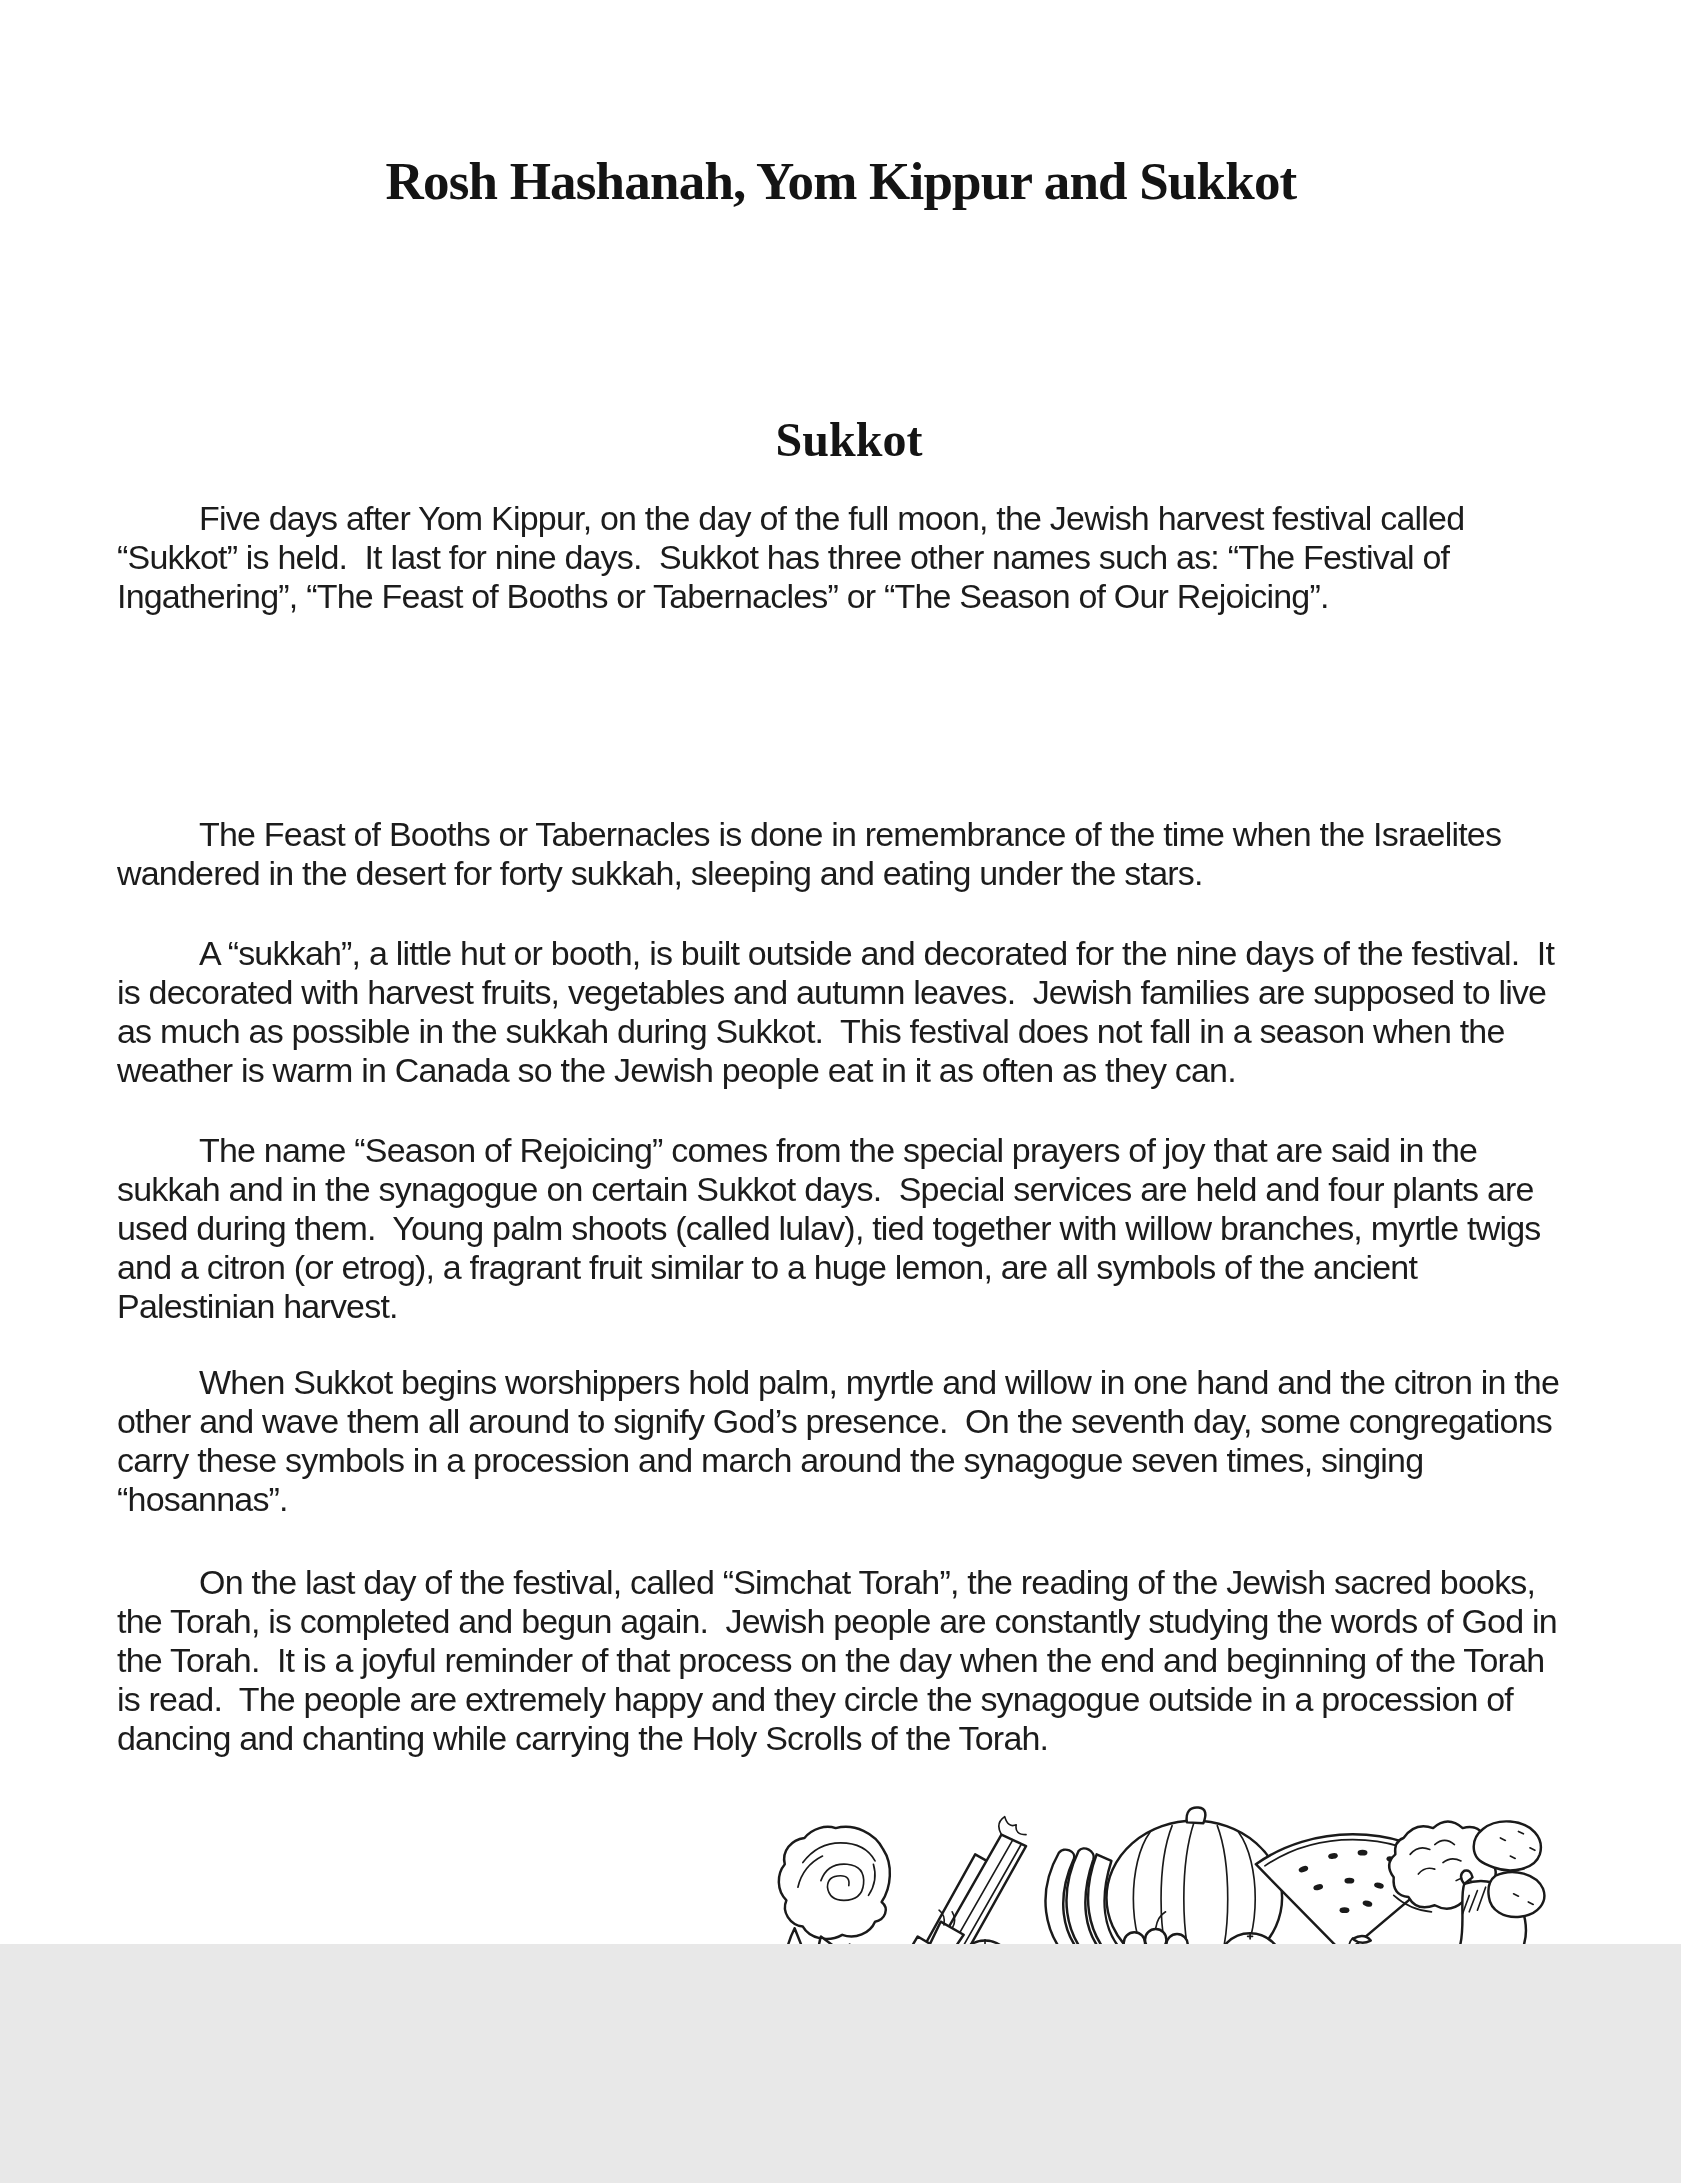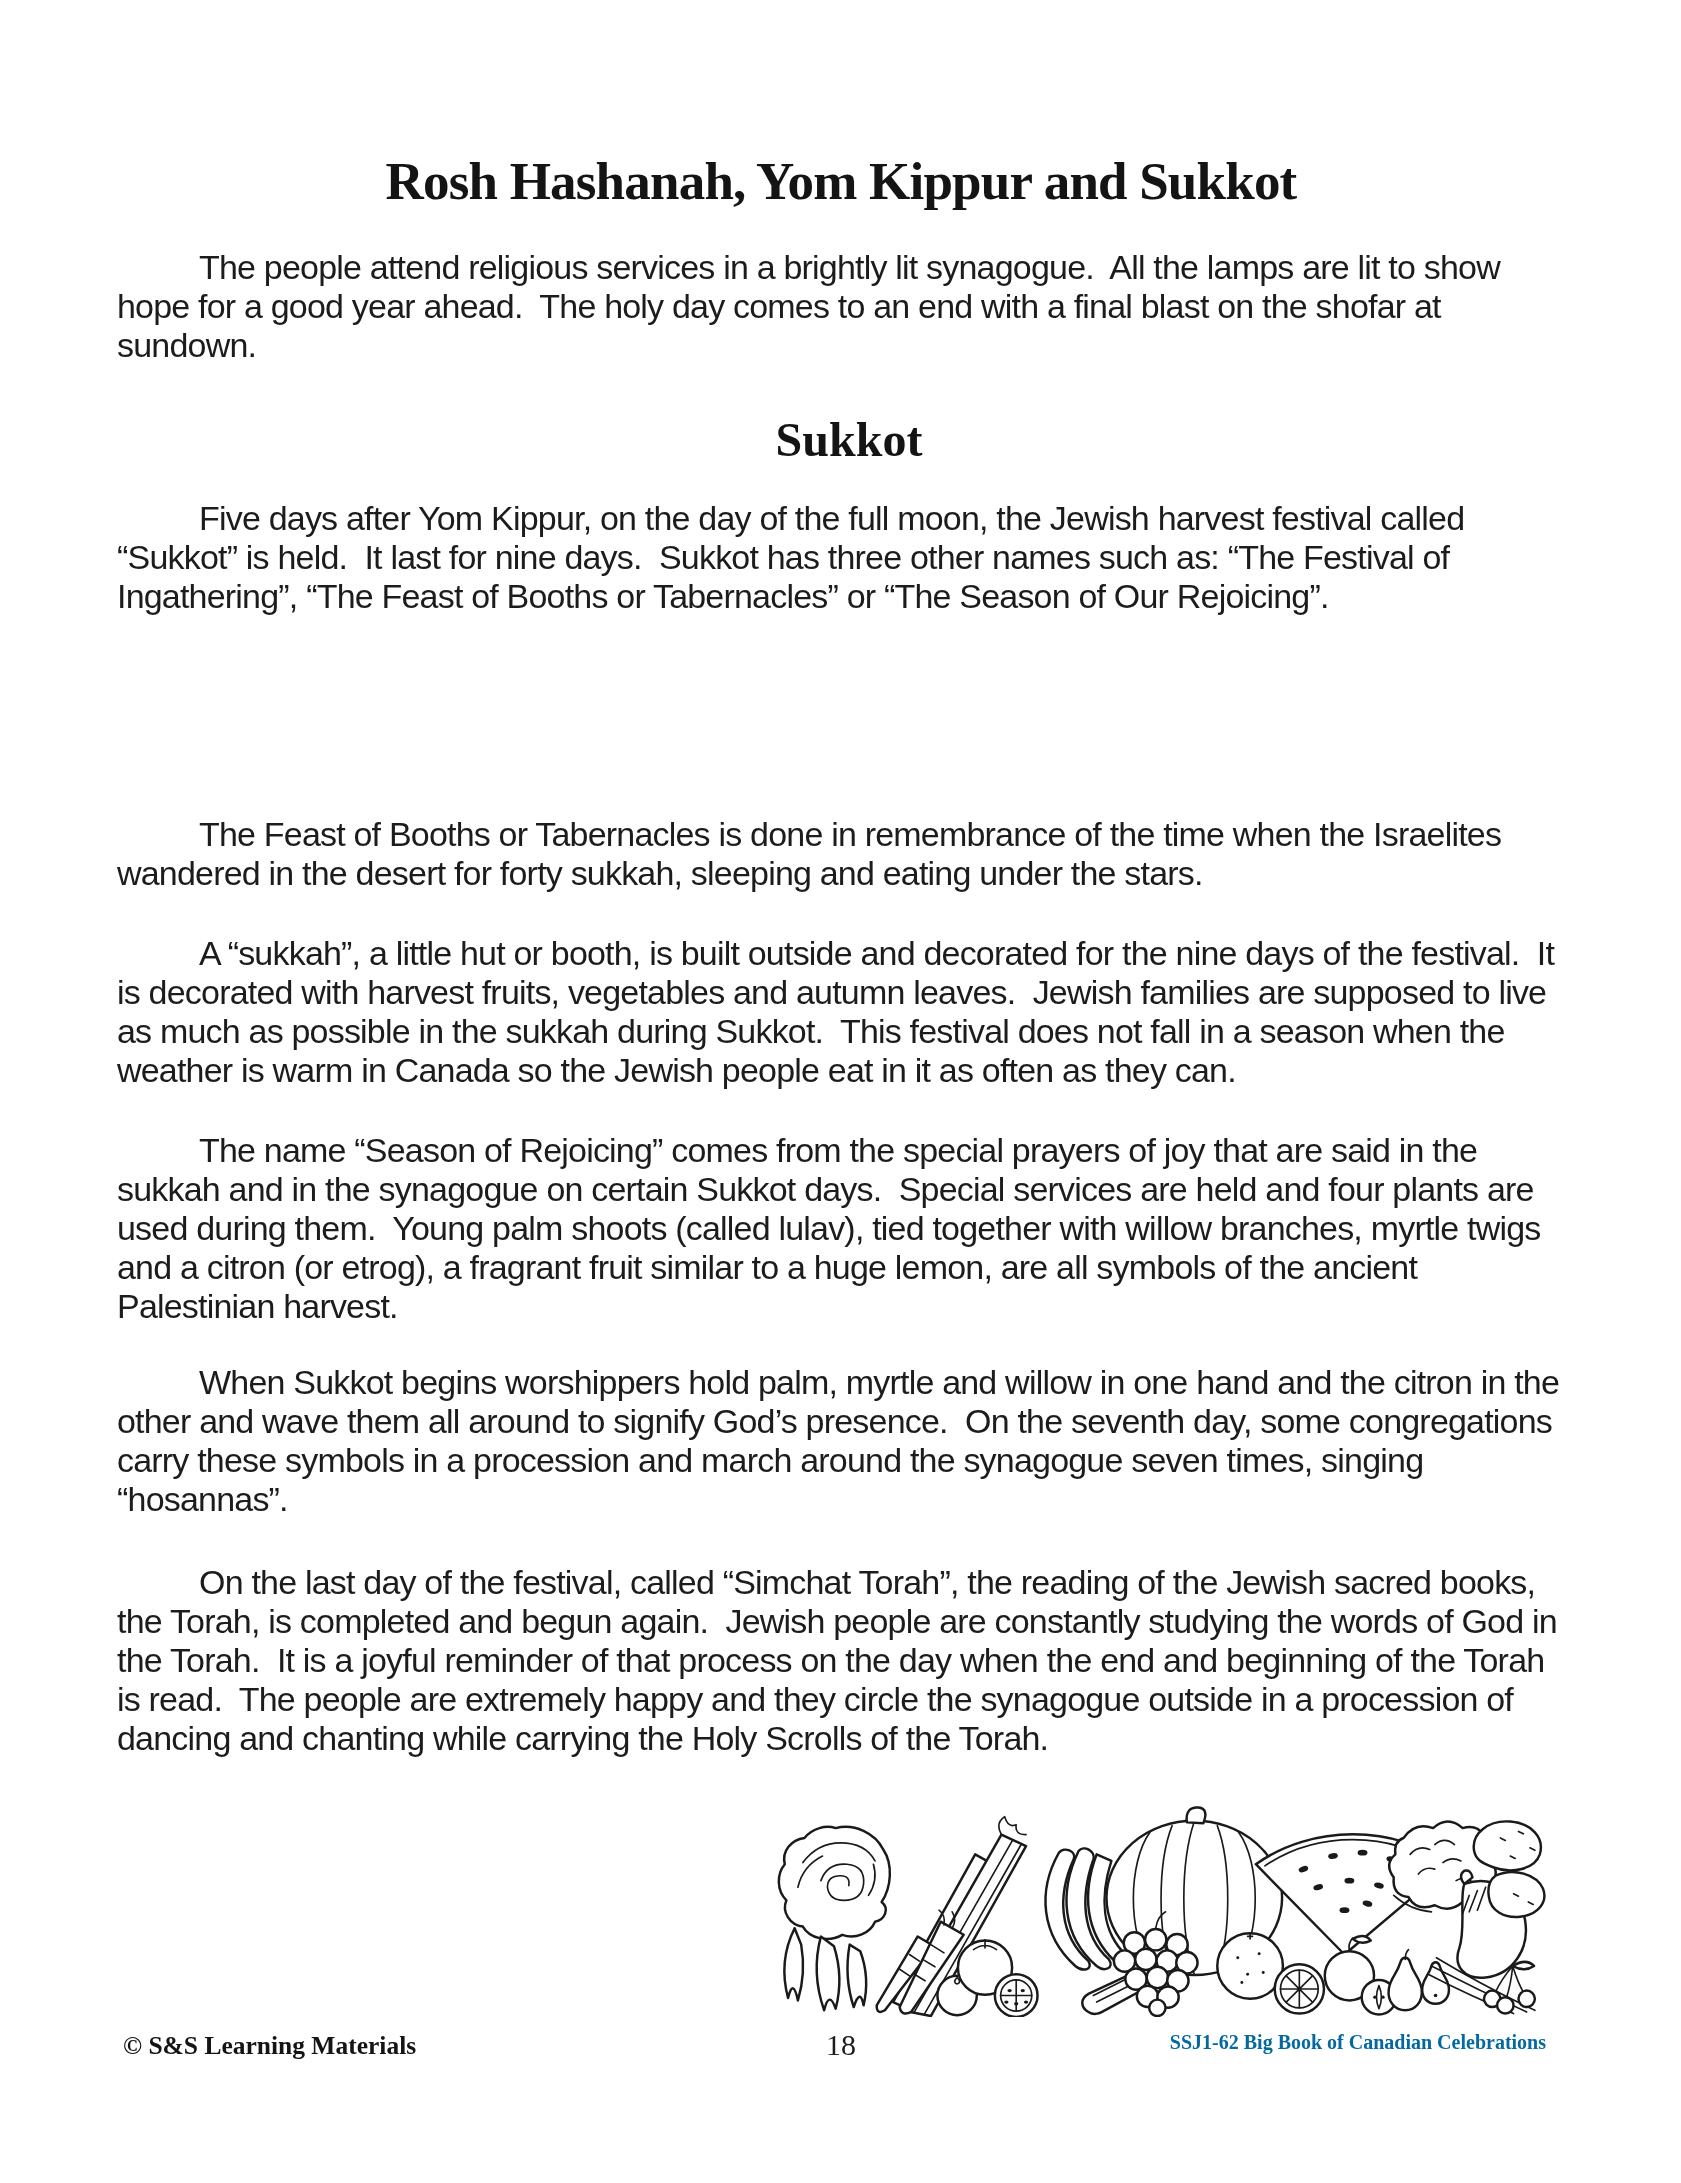--- a/index.html
+++ b/index.html
@@ -1,17 +1,17 @@
 <!DOCTYPE html>
 <html style="font-size:13px"><head>
 <meta charset="utf-8">
 <style>
   html,body{margin:0;padding:0;background:#e8e8e8;}
   .page{
-    position:relative;width:1682px;height:2183px;background:#ffffff;
+    position:relative;width:1682px;height:1944px;background:#ffffff;
     overflow:hidden;font-family:"Liberation Sans",sans-serif;color:#1a1a1a;
   }
   .doc-title{
     position:absolute;top:151px;left:0;width:100%;margin:0;text-align:center;
     font-family:"Liberation Serif",serif;font-weight:bold;font-size:53px;
     color:#141414;letter-spacing:-0.8px;
   }
   .section-heading{
     position:absolute;top:404px;left:0;width:100%;margin:8px;text-align:center;
     font-family:"Liberation Serif",serif;font-weight:bold;font-size:48px;
@@ -50,21 +50,20 @@
   .d{fill:none;stroke:#1a1a1a;stroke-width:2;stroke-linejoin:round;stroke-linecap:round;}
   .s{fill:#1a1a1a;stroke:none;}
 </style>
 </head>
 <body>
 
 <div class="page">
 
   <h1 class="doc-title">Rosh Hashanah, Yom Kippur and Sukkot</h1>
 
-  <p class="para p-intro">The people attend religious services in a brightly lit synagogue.  All the lamps are lit to show hope for a good year ahead.  The holy day comes to an end with a final blast on the shofar at sundown.</p>
 
   <h2 class="section-heading">Sukkot</h2>
 
   <p class="para p-s0">Five days after Yom Kippur, on the day of the full moon, the Jewish harvest festival called “Sukkot” is held.  It last for nine days.  Sukkot has three other names such as: “The Festival of Ingathering”, “The Feast of Booths or Tabernacles” or “The Season of Our Rejoicing”.</p>
   <p class="para p-s2">The Feast of Booths or Tabernacles is done in remembrance of the time when the Israelites wandered in the desert for forty sukkah, sleeping and eating under the stars.</p>
   <p class="para p-s3">A “sukkah”, a little hut or booth, is built outside and decorated for the nine days of the festival.  It is decorated with harvest fruits, vegetables and autumn leaves.  Jewish families are supposed to live as much as possible in the sukkah during Sukkot.  This festival does not fall in a season when the weather is warm in Canada so the Jewish people eat in it as often as they can.</p>
   <p class="para p-s4">The name “Season of Rejoicing” comes from the special prayers of joy that are said in the sukkah and in the synagogue on certain Sukkot days.  Special services are held and four plants are used during them.  Young palm shoots (called lulav), tied together with willow branches, myrtle twigs and a citron (or etrog), a fragrant fruit similar to a huge lemon, are all symbols of the ancient Palestinian harvest.</p>
   <p class="para p-s5">When Sukkot begins worshippers hold palm, myrtle and willow in one hand and the citron in the other and wave them all around to signify God’s presence.  On the seventh day, some congregations carry these symbols in a procession and march around the synagogue seven times, singing “hosannas”.</p>
   <p class="para p-s6">On the last day of the festival, called “Simchat Torah”, the reading of the Jewish sacred books, the Torah, is completed and begun again.  Jewish people are constantly studying the words of God in the Torah.  It is a joyful reminder of that process on the day when the end and beginning of the Torah is read.  The people are extremely happy and they circle the synagogue outside in a procession of dancing and chanting while carrying the Holy Scrolls of the Torah.</p>
 

